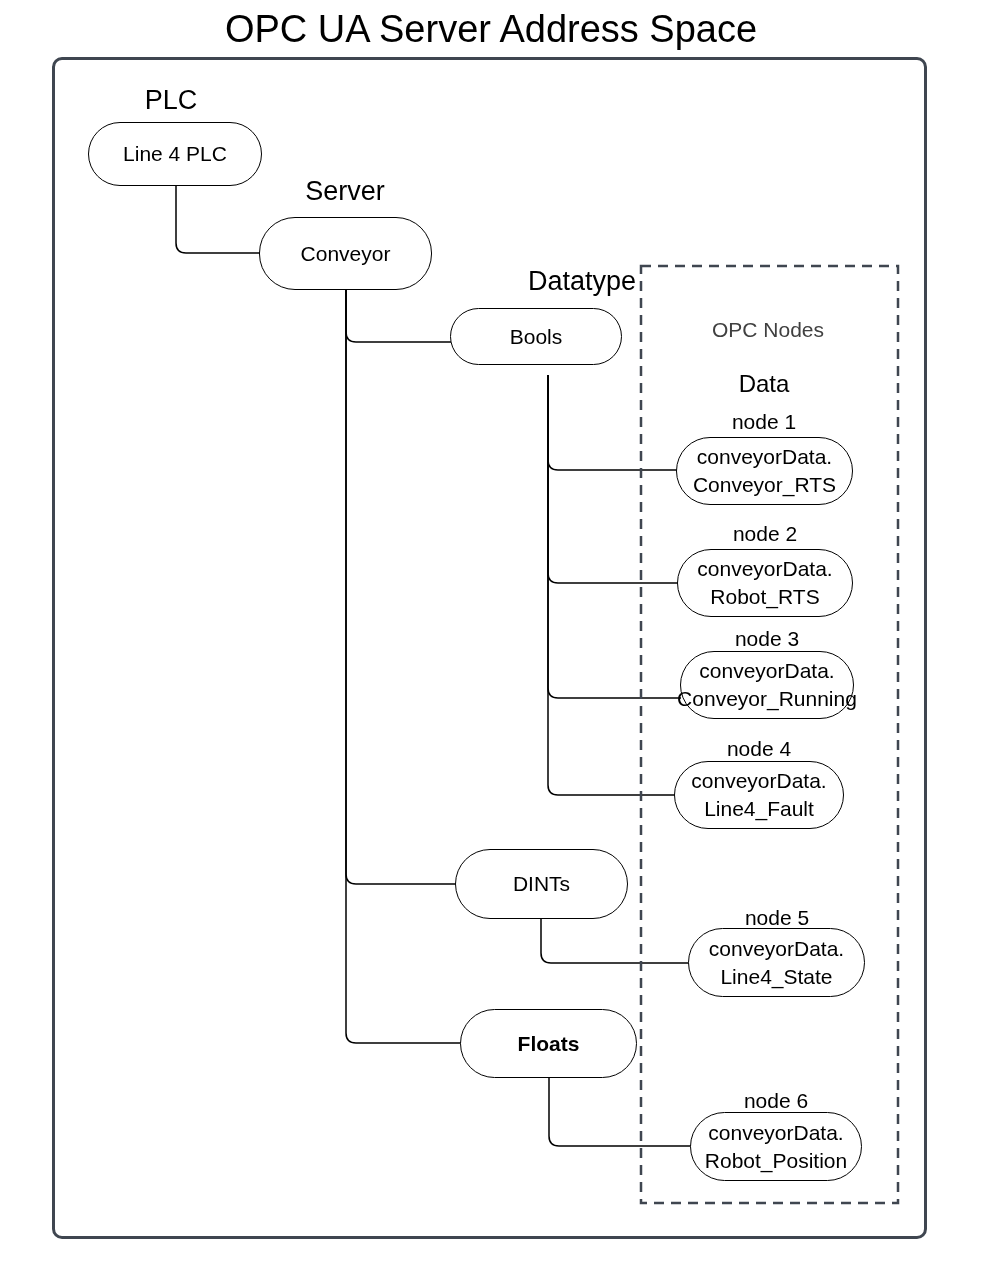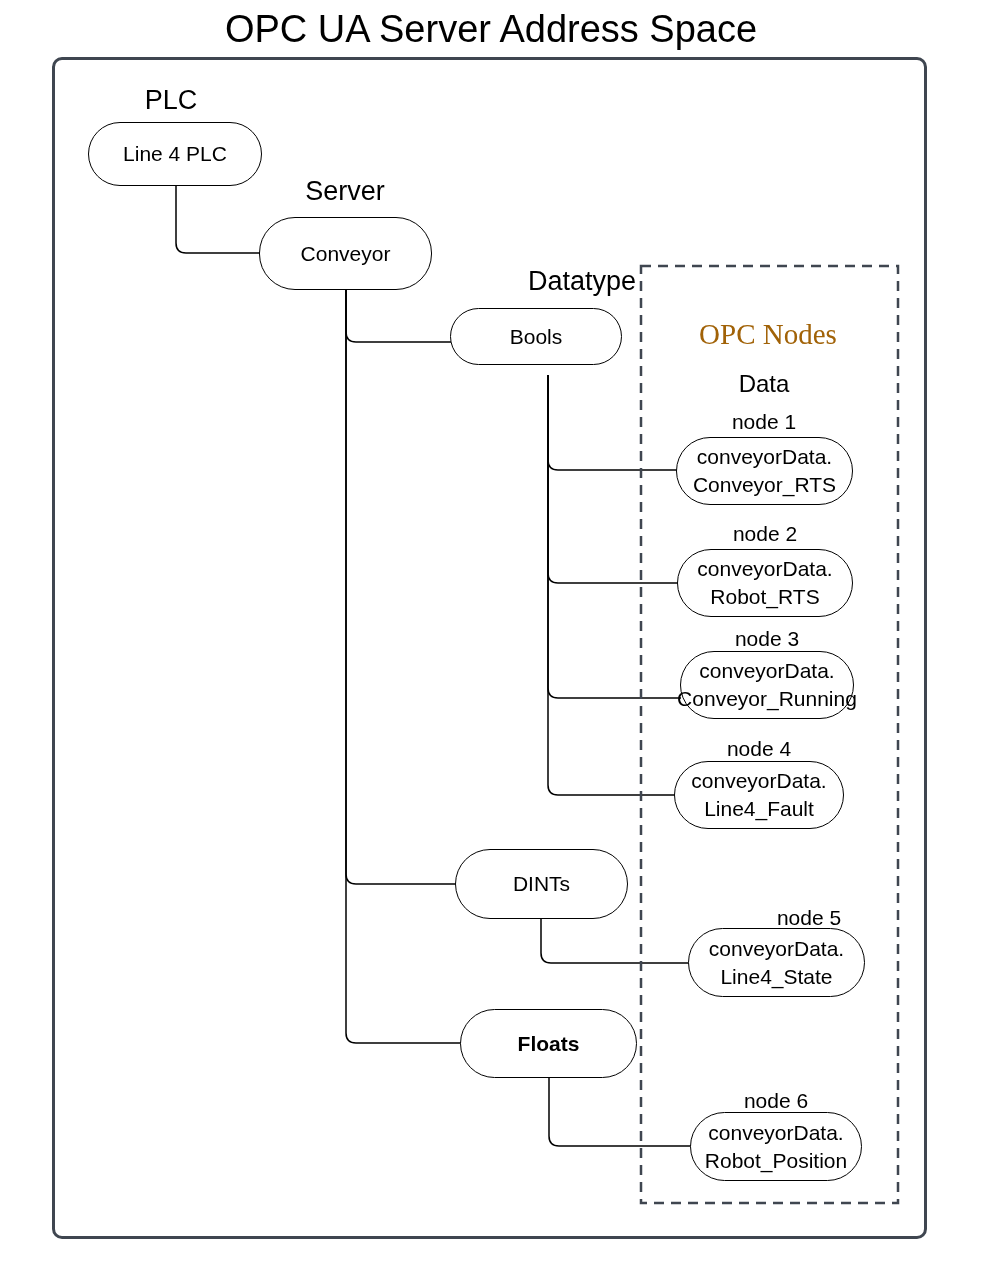--- a/index.html
+++ b/index.html
@@ -44,21 +44,21 @@
   }
   .pill .nline { white-space: nowrap; line-height: 28px; }
   .lbl {
     position: absolute;
     transform: translateX(-50%);
     white-space: nowrap;
     text-align: center;
     z-index: 3;
   }
   .lbl-section { font-size: 27px; }
-  .lbl-opc     { font-size: 29px; color: #a16207; font-family: Liberation Serif, serif; }
+  .lbl-opc     { font-size: 21px; color: #404040; }
   .lbl-data    { font-size: 24px; }
   .lbl-node    { font-size: 21px; }
   .title-row {
     position: absolute;
     left: 0; top: 8px; width: 982px;
     text-align: center;
     font-size: 38px;
     z-index: 3;
   }
 </style>
@@ -130,21 +130,21 @@
     <span class="nline">conveyorData.</span>
     <span class="nline">Conveyor_Running</span>
   </div>
 
   <div class="lbl lbl-node" style="left:759px; top:737px;">node 4</div>
   <div class="pill" style="left:674px; top:761px;  width:170px; height:68px;">
     <span class="nline">conveyorData.</span>
     <span class="nline">Line4_Fault</span>
   </div>
 
-  <div class="lbl lbl-node" style="left:809px; top:906px;">node 5</div>
+  <div class="lbl lbl-node" style="left:777px; top:906px;">node 5</div>
   <div class="pill" style="left:688px; top:928px;  width:177px; height:69px;">
     <span class="nline">conveyorData.</span>
     <span class="nline">Line4_State</span>
   </div>
 
   <div class="lbl lbl-node" style="left:776px; top:1089px;">node 6</div>
   <div class="pill" style="left:690px; top:1112px; width:172px; height:69px;">
     <span class="nline">conveyorData.</span>
     <span class="nline">Robot_Position</span>
   </div>

